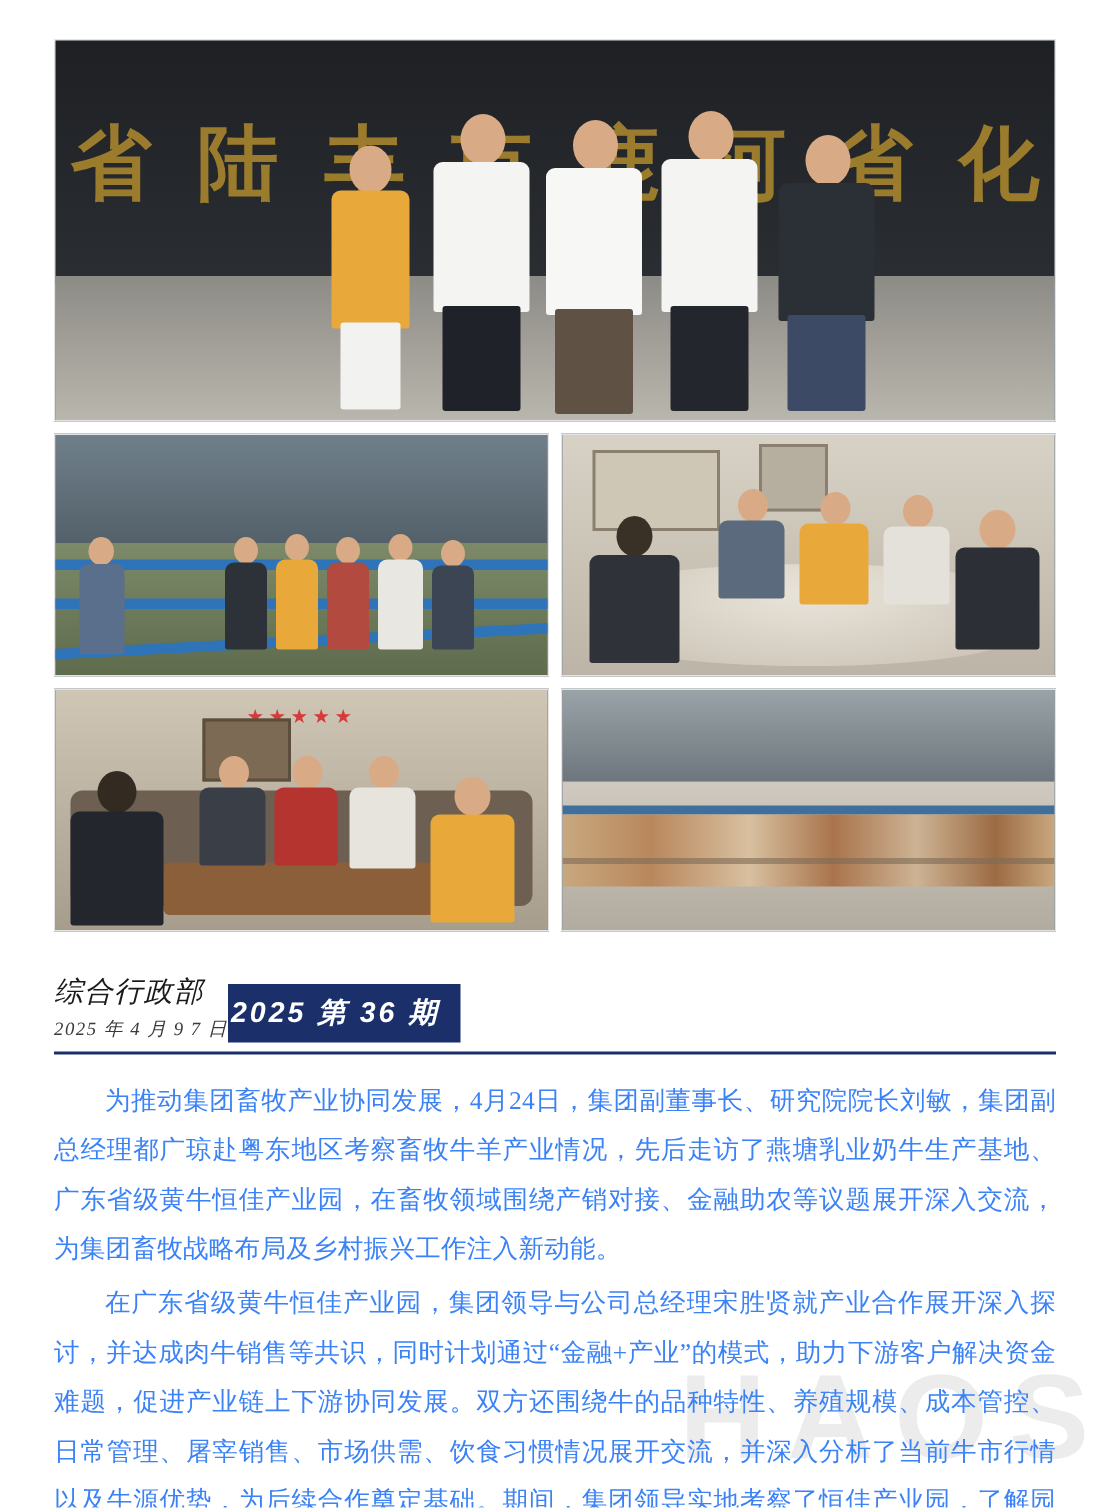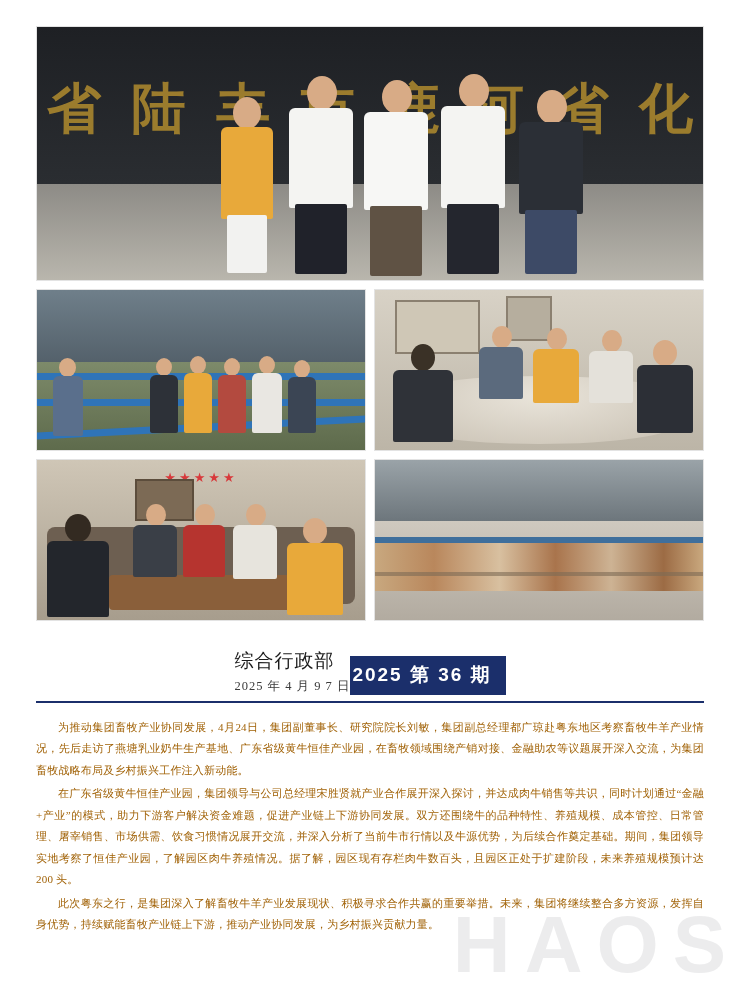--- a/index.html
+++ b/index.html
@@ -99,21 +99,22 @@
   
   .p5 .barnroof{ position:absolute; inset:0 0 62% 0; background:linear-gradient(#9aa3a8,#6d767c); }
   .p5 .floor   { position:absolute; inset:38% 0 0 0; background:linear-gradient(#cfc9bf,#b2aba0); }
   .p5 .fence   { position:absolute; left:0; right:0; top:48%; height:6px; background:#3f6f9c; }
 
   
   .masthead {
     margin-top: 27px;
     display: flex;
     align-items: flex-end;
-    justify-content: center;
+    justify-content: flex-start;
+    font-style: italic;
   }
   .dept {
     font-family: "Liberation Serif", serif;
     font-size: 19px;
     color: #1a1a1a;
     letter-spacing: 1px;
     margin-bottom: 4px;
   }
   .date {
     font-family: "Liberation Serif", serif;
@@ -147,23 +148,23 @@
     color: #111;
     margin: 0 0 10px 0;
     font-family: "Liberation Serif", serif;
     letter-spacing: .5px;
   }
   .bullet {
     width: 9px; height: 9px; background: #111; flex: 0 0 auto;
     display:inline-block;
   }
   .para {
-    font-size: 11px;
+    font-size: 17px;
     line-height: 1.95;
-    color: #a16207;
+    color: #3b82f6;
     text-align: justify;
     text-indent: 2em;
     margin: 0 0 2px 0;
     letter-spacing: .2px;
   }
 </style>
 </head>
 <body>
 
 <div class="watermark">HAOS</div>

